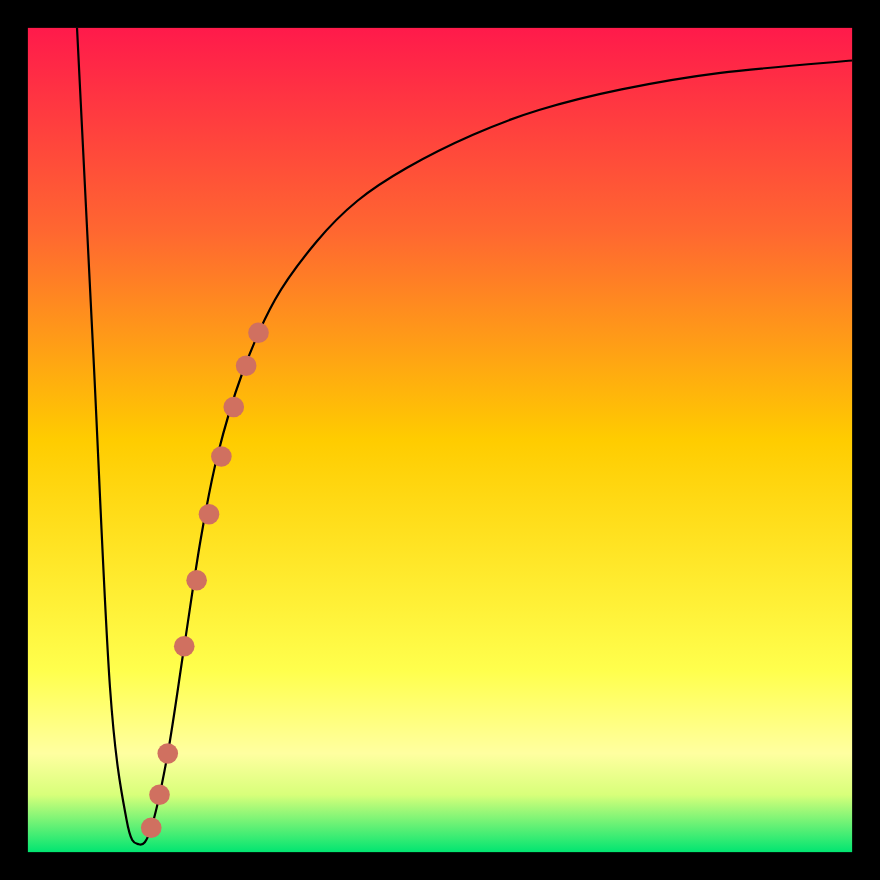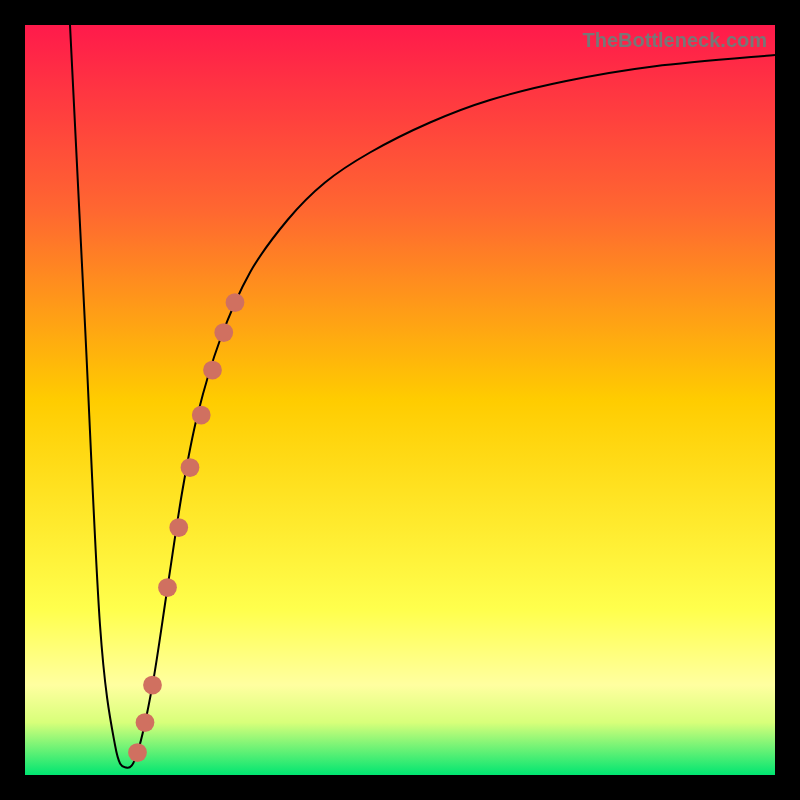--- a/index.html
+++ b/index.html
@@ -71,15 +71,14 @@
           <circle cx="19" cy="75" r="1.25" fill="#d07060"></circle>
           <circle cx="20.5" cy="67" r="1.25" fill="#d07060"></circle>
           <circle cx="22" cy="59" r="1.25" fill="#d07060"></circle>
           <circle cx="23.5" cy="52" r="1.25" fill="#d07060"></circle>
           <circle cx="25" cy="46" r="1.25" fill="#d07060"></circle>
           <circle cx="26.5" cy="41" r="1.25" fill="#d07060"></circle>
           <circle cx="28" cy="37" r="1.25" fill="#d07060"></circle>
         </g>
     </svg>
 
-    <div class="watermark">TheBottleneck.com</div>
   </div>
 </div>
 
 </body></html>

